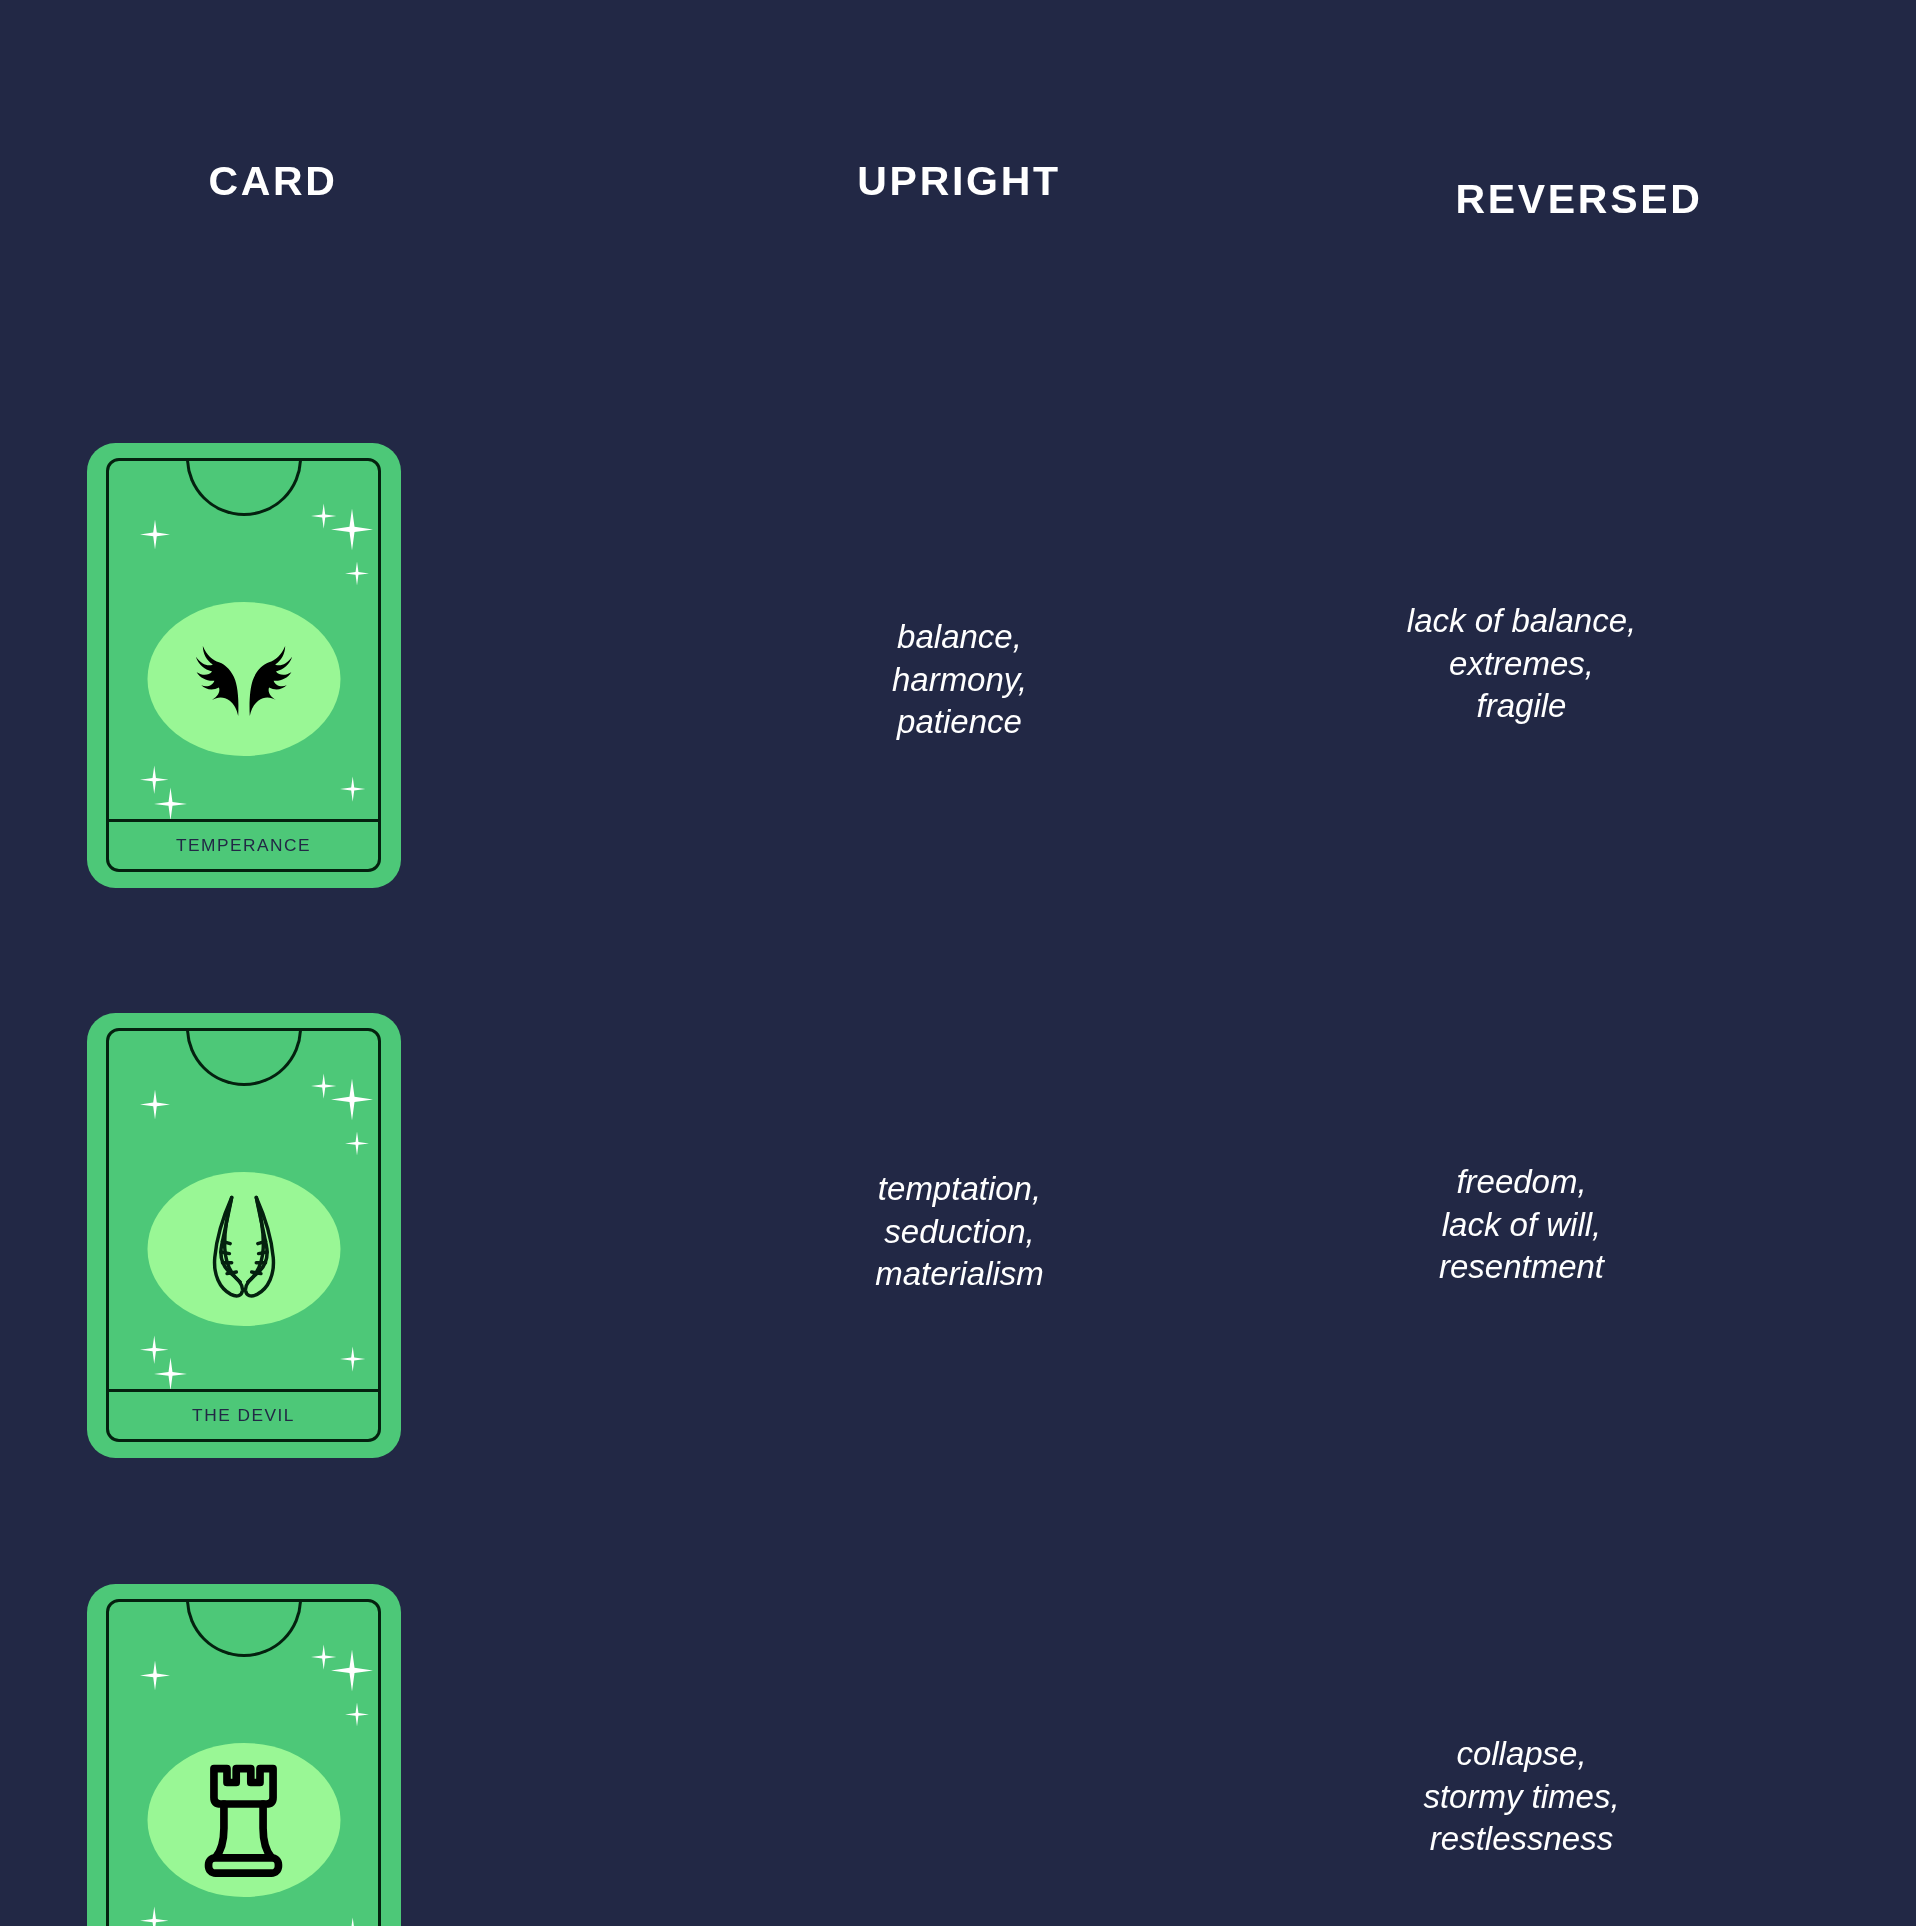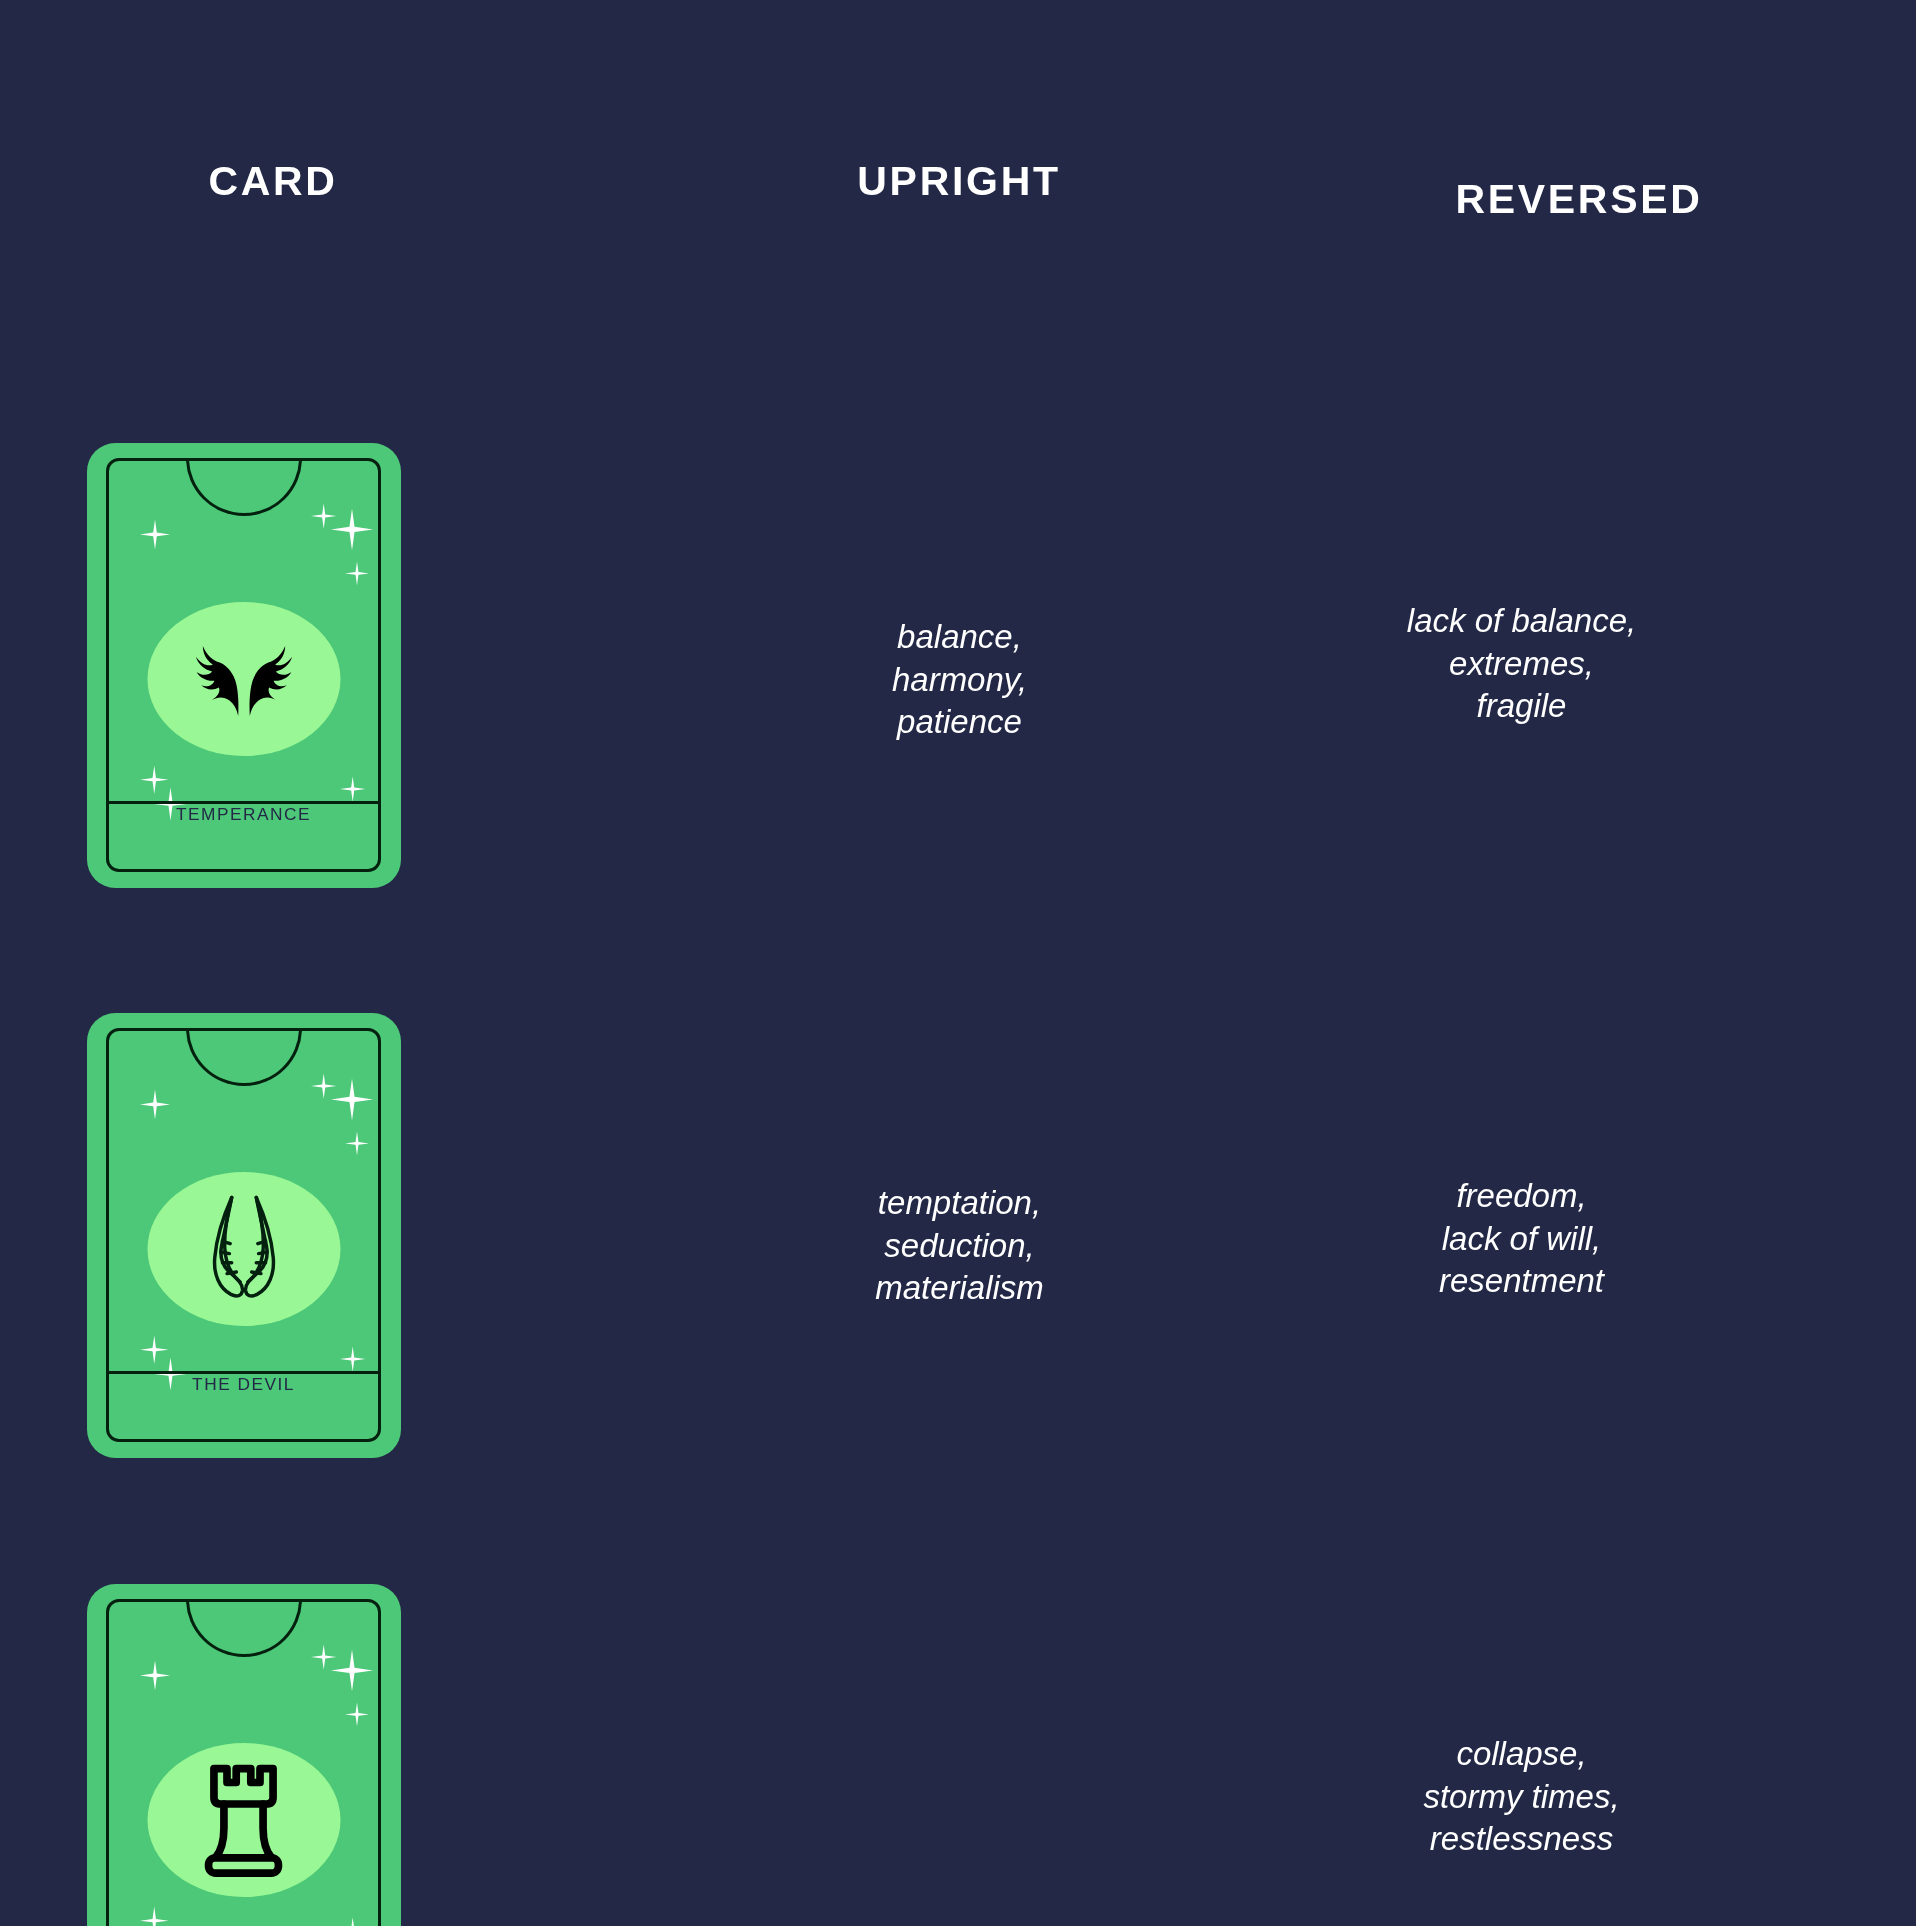--- a/index.html
+++ b/index.html
@@ -66,43 +66,43 @@
   .glyph svg { display:block; }
 
   
   .spark {
     position:absolute; background:#ffffff;
     clip-path: polygon(50% 0%, 56% 44%, 100% 50%, 56% 56%, 50% 100%, 44% 56%, 0% 50%, 44% 44%);
   }
 
   
   .band {
-    position:absolute; left:0; bottom:0; width:100%; height:68px;
+    position:absolute; left:0; bottom:0; width:100%; height:50px;
     border-top:3.1px solid #04210F;
-    display:flex; justify-content:center;
+    display:flex; align-items:center; justify-content:center;
   }
   .band-label {
     color:#222845; font-size:17.3px; letter-spacing:1.5px;
     font-weight:400; white-space:nowrap;
   }
 
   
   .meaning {
     position:absolute;
     color:#ffffff; font-style:italic; font-weight:400;
     font-size:33px; line-height:1.29;
     text-align:center; white-space:pre-line;
     transform:translateY(-50%);
     font-stretch:condensed;
   }
   .col-upright  { left:732px; width:455px; }
   .col-reversed { left:1271px; width:501px; }
 
   .row-0 .meaning { top:272px; }
-  .row-1 .meaning { top:254px;margin-top:14px; }
+  .row-1 .meaning { top:254px; }
   .row-2 .meaning { top:260px; }
   .row-0 .col-reversed { top:256px; }
   .row-1 .col-reversed { top:247px; }
   .row-2 .col-reversed { top:248px; }
 </style>
 </head>
 <body>
 
 <div class="page">
 

